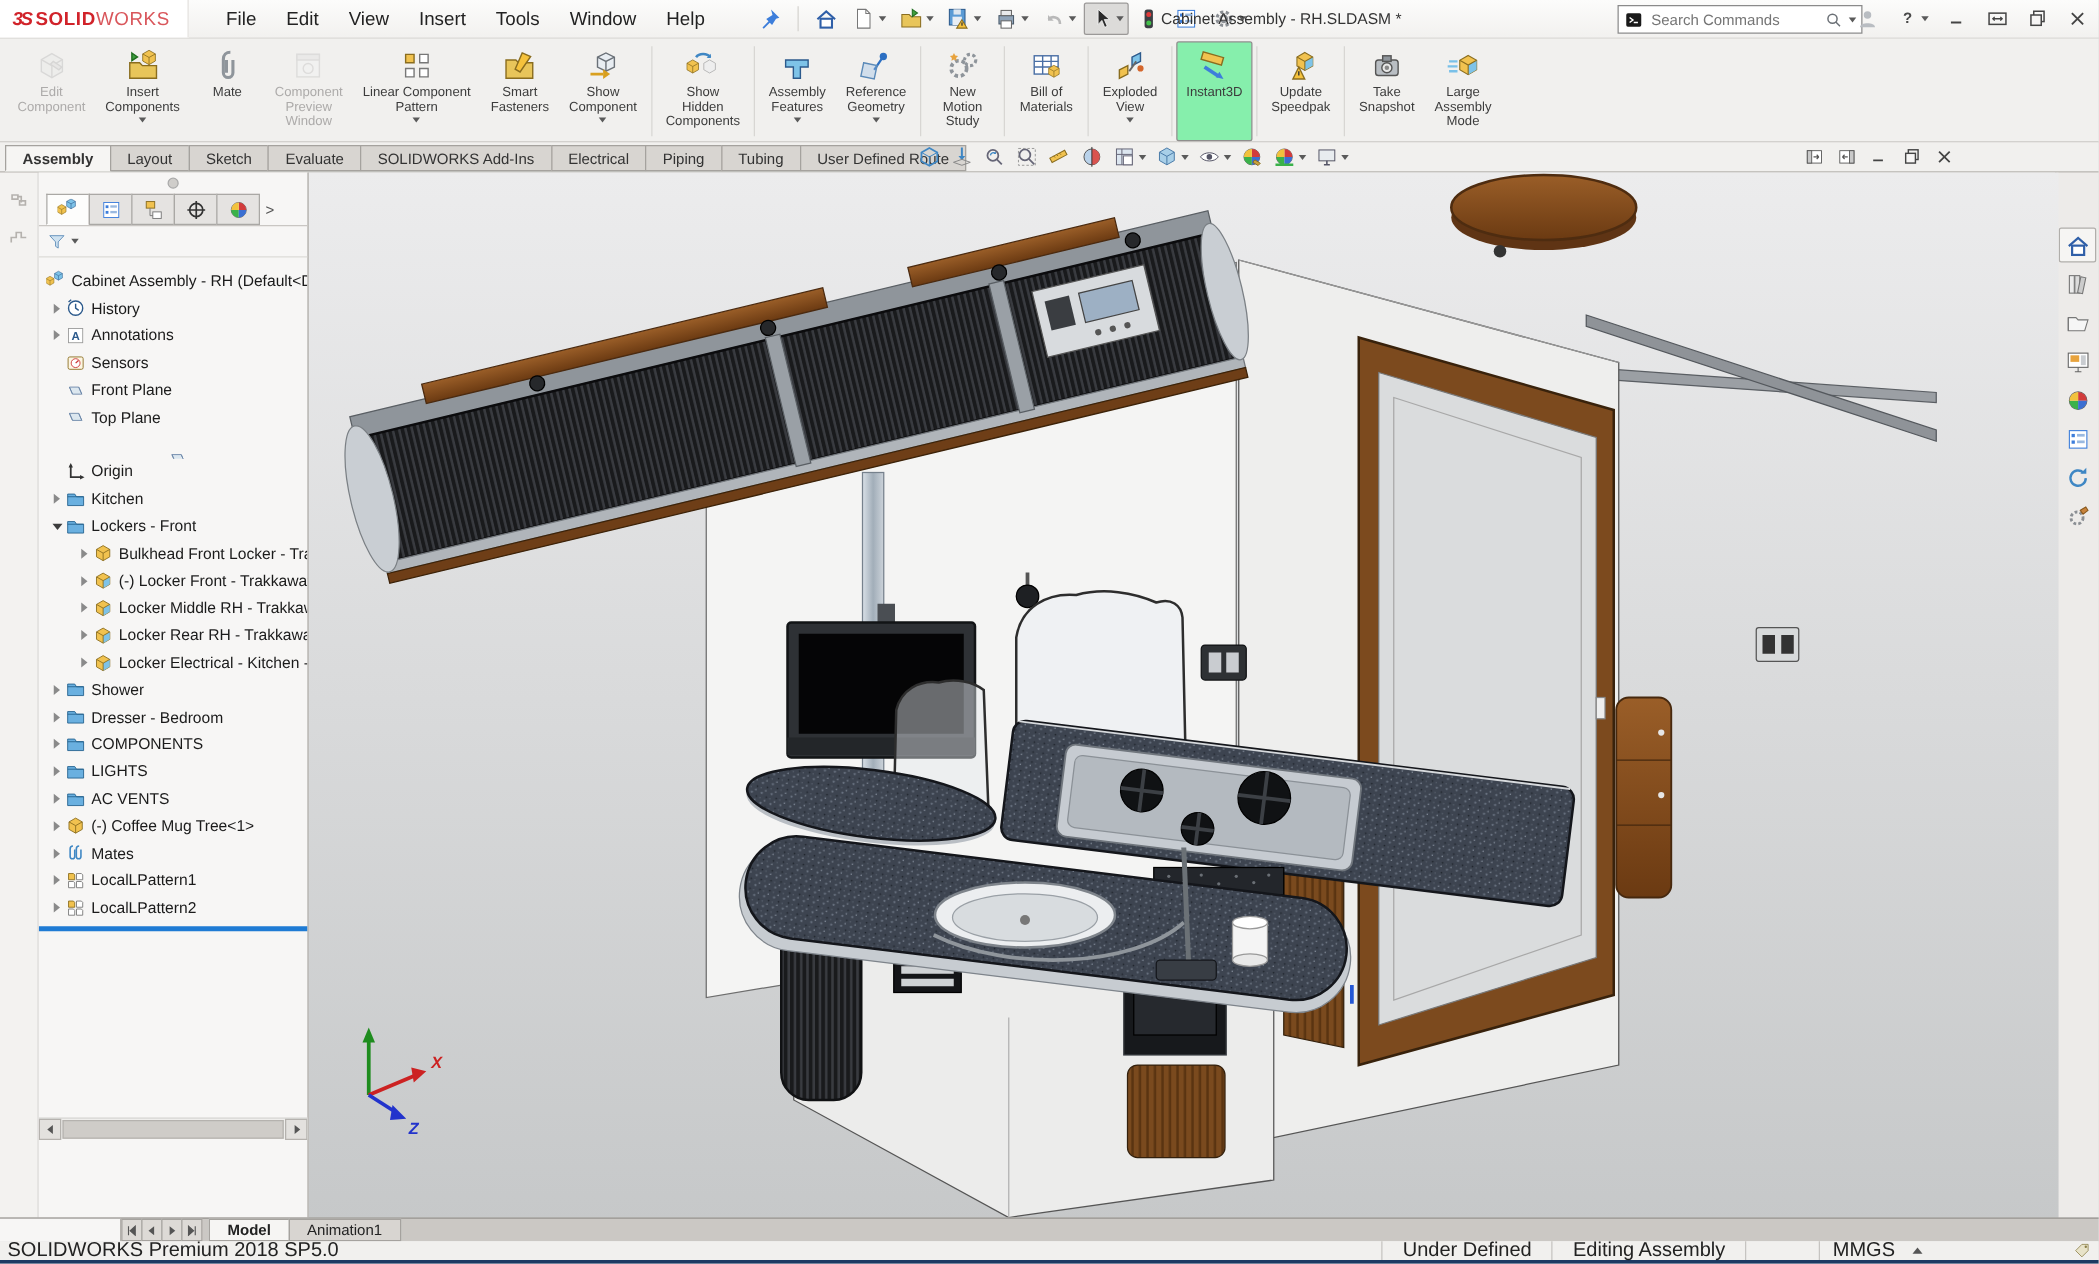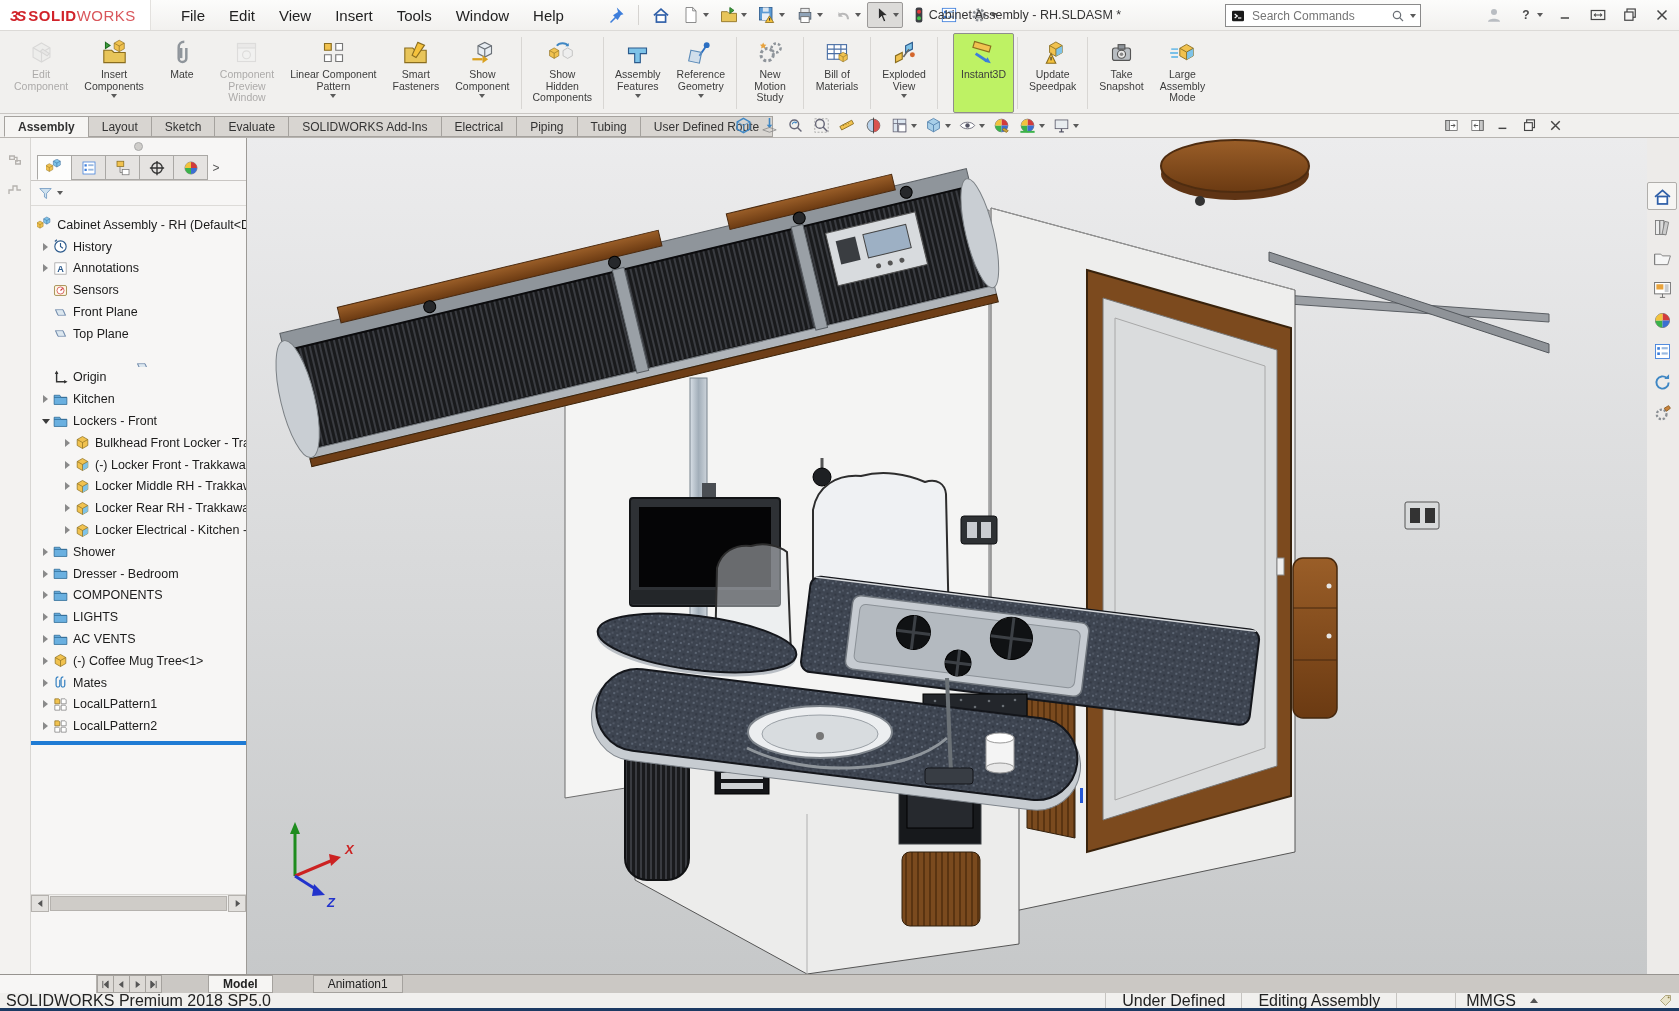--- a/index.html
+++ b/index.html
@@ -14,33 +14,33 @@
   .logo-solid{font-size:15px;font-weight:bold;color:#d1232a;letter-spacing:.5px;}
   .logo-works{font-size:15px;color:#d9565b;letter-spacing:.5px;}
   .menus{display:flex;margin-left:18px;}
   .menu-item{font-size:15px;color:#222;padding:5px 12px;cursor:default;}
   .qa{display:flex;align-items:center;margin-left:26px;gap:2px;}
   .qa-sep{width:1px;height:20px;background:#d5d3d0;margin:0 6px;}
   .qbtn{display:flex;align-items:center;justify-content:center;height:24px;padding:0 3px;border:1px solid transparent;border-radius:2px;}
   .qbtn.pressed{background:#dcdbd9;border-color:#9b9998;}
   .qbtn .caret{margin-left:2px;}
   .doc-title{position:absolute;left:880px;top:0;width:290px;height:30px;display:flex;align-items:center;justify-content:center;font-size:12.5px;color:#333;white-space:nowrap;}
-  .searchbox{position:absolute;left:1225px;top:4px;width:186px;height:21px;border:1px solid #8a8a8a;background:#fff;display:flex;align-items:center;padding:0 4px;gap:4px;}
+  .searchbox{position:absolute;left:1294px;top:4px;width:186px;height:21px;border:1px solid #8a8a8a;background:#fff;display:flex;align-items:center;padding:0 4px;gap:4px;}
   .searchbox input{border:none;outline:none;flex:1;font-size:12px;font-family:"Liberation Sans",sans-serif;color:#333;min-width:0;background:transparent;}
   .tb-right{position:absolute;right:8px;top:0;height:30px;display:flex;align-items:center;gap:14px;}
   .tb-btn{display:flex;align-items:center;gap:2px;}
   
   .ribbon{height:80px;flex:0 0 80px;background:#f1f0ee;display:flex;align-items:stretch;padding:2px 0 0 6px;border-bottom:1px solid #c9c6c3;}
   .rbtn{display:flex;flex-direction:column;align-items:center;justify-content:flex-start;padding:5px 7px 2px;border:1px solid transparent;border-radius:2px;color:#3c3c3c;min-width:44px;}
   .rbtn svg{flex:0 0 auto;}
   .rb-label{font-size:10.5px;line-height:11.5px;text-align:center;white-space:pre-line;margin-top:3px;}
   .rbtn .caret{margin-top:2px;}
   .rbtn.disabled{color:#adabaa;}
   .rbtn.disabled svg{opacity:.4;}
-  .rbtn.active{background:#bef264;border-color:#8f8e8d;margin-left:12px;}
+  .rbtn.active{background:#86efac;border-color:#8f8e8d;}
   .rsep{width:1px;background:#d8d6d3;margin:4px 3px;}
   
   .tabrow{height:23px;flex:0 0 23px;background:#f1f0ee;border-bottom:1px solid #b7b4b0;position:relative;display:flex;align-items:flex-end;}
   .ctabs{display:flex;align-items:flex-end;height:100%;padding-left:4px;}
   .ctab{height:21px;display:flex;align-items:center;padding:0 13px;font-size:12px;color:#333;background:#d8d5d1;border:1px solid #a5a29e;margin-right:-1px;box-sizing:border-box;}
   .ctab.active{background:#f6f5f3;font-weight:bold;border-bottom-color:#f6f5f3;}
   .headsup{position:absolute;left:733px;top:0px;height:23px;display:flex;align-items:center;gap:5px;}
   .hbtn{display:flex;align-items:center;gap:2px;padding:1px;}
   .docctl{position:absolute;left:1443px;top:0;height:23px;display:flex;align-items:center;gap:9px;}
   
@@ -65,21 +65,21 @@
   .sthumb{flex:1;height:13px;background:#cfccc8;border:1px solid #b5b2ae;margin:0 1px;}
   .viewport{flex:1 1 auto;position:relative;min-width:0;background:#dcdcdc;}
   .viewport svg{position:absolute;inset:0;}
   .taskpane{width:34px;flex:0 0 34px;background:#edebe9;border-left:1px solid #b7b4b0;display:flex;flex-direction:column;align-items:center;padding-top:44px;gap:3px;}
   .tpbtn{width:28px;height:26px;display:flex;align-items:center;justify-content:center;border:1px solid transparent;border-radius:2px;}
   .tpbtn:first-child{border-color:#b0aeab;background:#f6f5f3;}
   
   .bottombar{height:18px;flex:0 0 18px;background:#cbc8c4;border-top:1px solid #96938f;position:relative;display:flex;align-items:stretch;}
   .bb-gap{width:96px;background:#f7f6f5;border-right:1px solid #b5b2ae;}
   .navbtn{width:15px;display:flex;align-items:center;justify-content:center;background:#dddad6;border:1px solid #a5a29e;margin-right:-1px;}
-  .btab{display:flex;align-items:center;padding:0 14px;font-size:12px;color:#222;background:#d8d5d1;border:1px solid #a5a29e;margin-right:-1px;margin-left:41px;}
+  .btab{display:flex;align-items:center;padding:0 14px;font-size:12px;color:#222;background:#d8d5d1;border:1px solid #a5a29e;margin-right:-1px;}
   .btab.active{background:#f6f5f3;font-weight:bold;}
   .statusbar{height:15px;flex:0 0 15px;background:#f1f0ee;border-bottom:3px solid #1c3a63;position:relative;display:flex;align-items:center;font-size:16px;color:#222;}
   .sb-left{margin-left:6px;}
   .sb-right{position:absolute;right:0;top:0;height:15px;display:flex;align-items:center;}
   .sb-item{padding:0 16px;border-left:1px solid #c6c4c1;height:100%;display:flex;align-items:center;}
   .sb-units{display:flex;align-items:center;gap:14px;padding:0 10px;border-left:1px solid #c6c4c1;height:100%;}
   .caret-up{width:0;height:0;border-left:4px solid transparent;border-right:4px solid transparent;border-bottom:5px solid #555;}
   .sb-tag{margin:0 6px 0 110px;}
 </style>
 </head>

